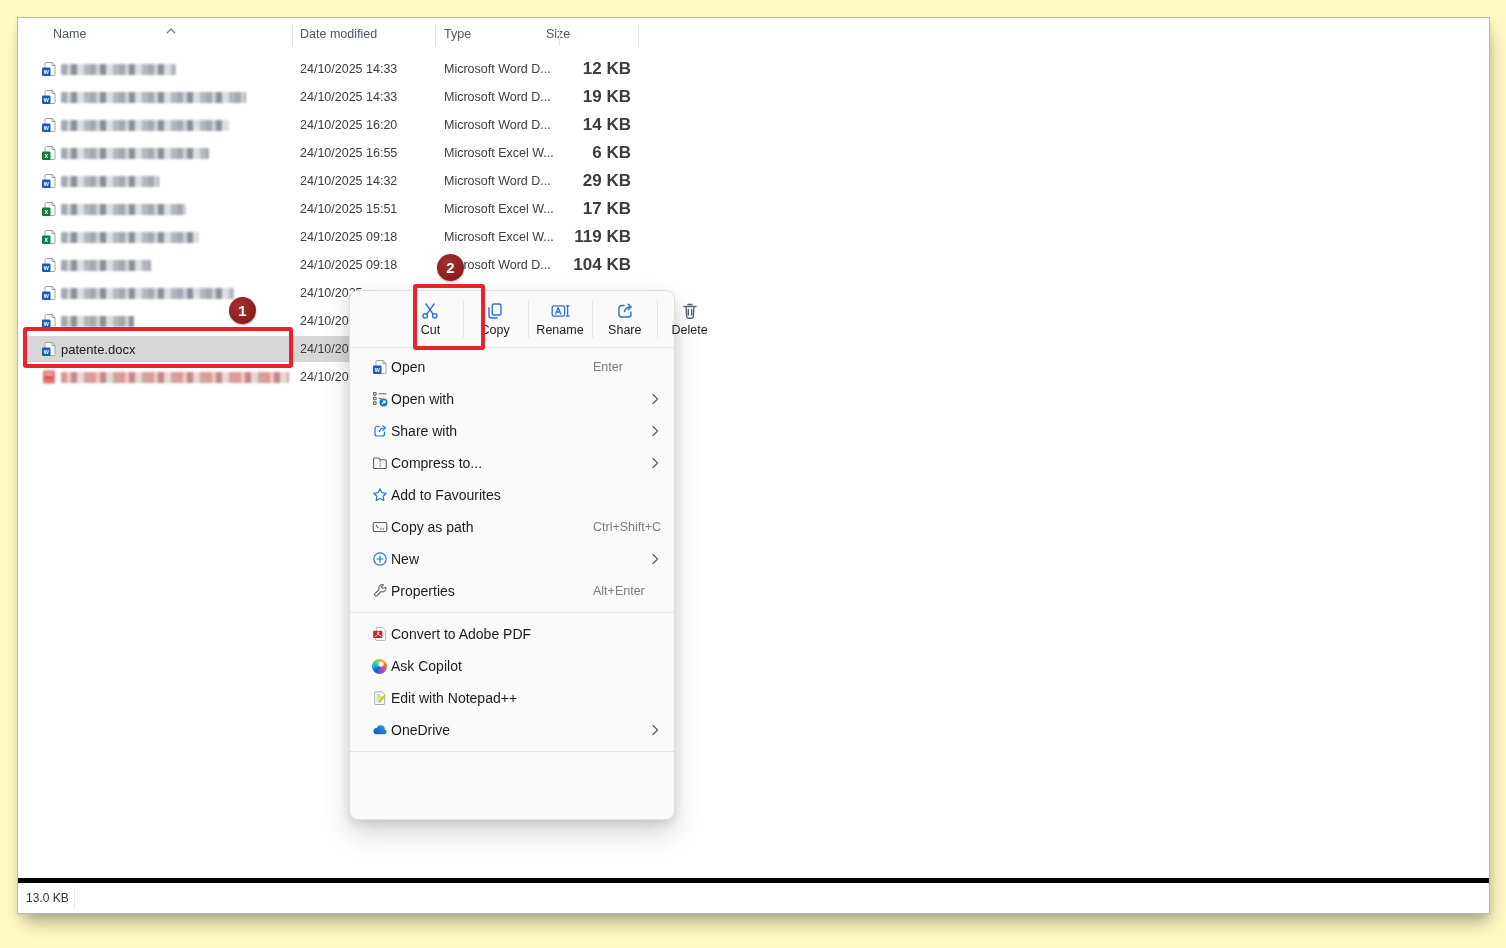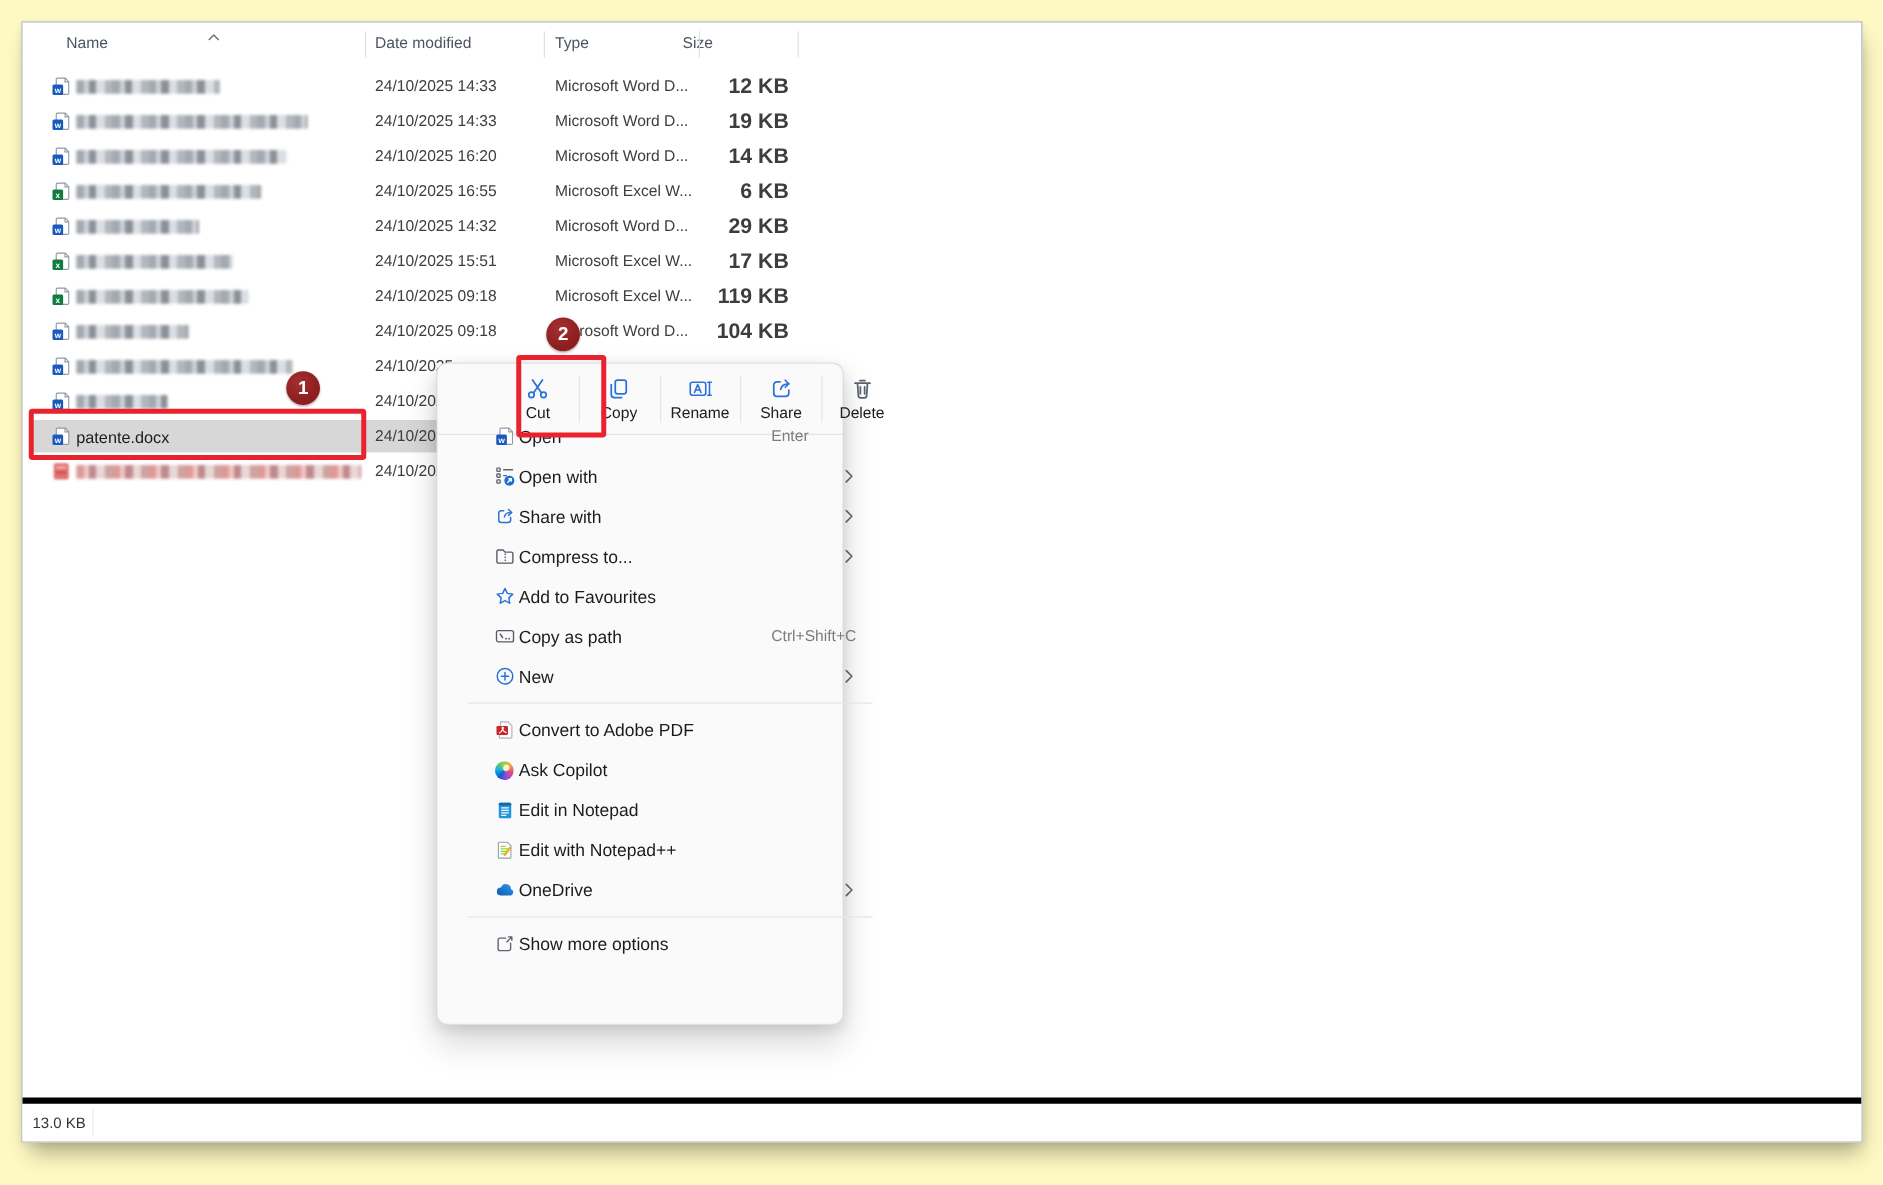--- a/index.html
+++ b/index.html
@@ -42,21 +42,21 @@
   .context-menu{position:absolute;left:349px;top:290px;width:324px;height:528px;background:#fafafa;
     border:1px solid rgba(0,0,0,.10);border-radius:9px;
     box-shadow:0 14px 28px rgba(0,0,0,.16),0 4px 10px rgba(0,0,0,.10);z-index:20;}
   .cm-toolbar{position:absolute;left:16px;top:0;width:100%;height:56px;display:flex;margin-left:32px;}
   .cm-tb-btn{flex:1;display:flex;flex-direction:column;align-items:center;justify-content:center;
     gap:3px;position:relative;cursor:default;}
   .cm-tb-btn + .cm-tb-btn::before{content:"";position:absolute;left:0;top:9px;width:1px;height:38px;background:#e6e6e6;}
   .cm-tb-label{font-size:12.5px;color:#1b1b1b;line-height:1;}
   .cm-tb-icon{height:20px;display:flex;align-items:center;}
   .cm-divider{position:absolute;left:0;width:100%;height:1px;background:#e5e5e5;}
-  .cm-items{position:absolute;left:0;top:42px;width:100%;margin-left:24px;}
+  .cm-items{position:absolute;left:0;top:60px;width:100%;}
   .cm-item{position:relative;height:32px;display:flex;align-items:center;}
   .cm-sep{height:11px;position:relative;}
   .cm-sep::after{content:"";position:absolute;left:0;top:5px;width:100%;height:1px;background:#e5e5e5;}
   .cm-icon{position:absolute;left:22px;width:16px;height:16px;display:flex;align-items:center;}
   .cm-label{position:absolute;left:41px;font-size:14px;color:#1b1b1b;white-space:nowrap;}
   .cm-shortcut{position:absolute;left:243px;font-size:12.5px;color:#7c7c7c;white-space:nowrap;}
   .cm-chevron{position:absolute;left:297px;top:8px;}
   .copilot-icon{display:inline-block;width:15px;height:15px;border-radius:50%;
     background:radial-gradient(circle at 60% 35%,rgba(255,255,255,.85) 0 14%,rgba(255,255,255,0) 24%),
     conic-gradient(from 220deg,#0a64c2,#12b3e8,#83d04a,#f5b02c,#e2526f,#9a45e8,#0a64c2);}
@@ -455,48 +455,47 @@
             </svg>
           </span>
     <span class="cm-label">New</span>
 
     <span class="cm-chevron">
       <svg width="16" height="16" viewBox="0 0 16 16">
               <path d="M6 3.5 10.5 8 6 12.5" fill="none" stroke="#5f5f5f" stroke-width="1.3" stroke-linecap="round" stroke-linejoin="round"></path>
             </svg>
     </span>
   </div>
+        <div class="cm-item">
+    <span class="cm-icon">
+            <svg viewBox="0 0 16 16" width="16" height="16">
+              <path d="M13.8 4.2a3.4 3.4 0 0 1-4.6 4.3L5 12.7a1.5 1.5 0 0 1-2.1-2.1l4.2-4.2a3.4 3.4 0 0 1 4.3-4.6L9.3 3.9l1.5 1.4 3-1.1z" fill="none" stroke="#5b6470" stroke-width="1.1" stroke-linejoin="round"></path>
+            </svg>
+          </span>
+    <span class="cm-label">Properties</span>
+    <span class="cm-shortcut">Alt+Enter</span>
+
+  </div>
         <div class="cm-sep"></div>
         <div class="cm-item">
     <span class="cm-icon">
             <svg viewBox="0 0 16 16" width="16" height="16">
               <path d="M4.5 1.5h6l3 3v9a1 1 0 0 1-1 1h-8a1 1 0 0 1-1-1z" fill="#fff" stroke="#aab2ba" stroke-width=".9"></path>
               <rect x="1.2" y="4.8" width="9.2" height="7.2" rx="1" fill="#c9252d"></rect>
               <path d="M3.1 10.6c1.6-.6 3.6-3 3.6-4.2 0-.7-.9-.8-1 0-.2 1.5 1.9 3.4 3.6 3.7" fill="none" stroke="#fff" stroke-width=".9"></path>
             </svg>
           </span>
     <span class="cm-label">Convert to Adobe PDF</span>
 
   </div>
         <div class="cm-item">
     <span class="cm-icon">
             <span class="copilot-icon"></span>
           </span>
     <span class="cm-label">Ask Copilot</span>
-
-  </div>
-        <div class="cm-item">
-    <span class="cm-icon">
-            <svg viewBox="0 0 16 16" width="16" height="16">
-              <rect x="3" y="2.2" width="10" height="12.3" rx="1.2" fill="#2196dd"></rect>
-              <rect x="3" y="2.2" width="10" height="2.2" rx="1" fill="#1565ab"></rect>
-              <path d="M5 6.2h6M5 8.2h6M5 10.2h6M5 12.2h4" stroke="#fff" stroke-width="1"></path>
-            </svg>
-          </span>
-    <span class="cm-label">Edit in Notepad</span>
 
   </div>
         <div class="cm-item">
     <span class="cm-icon">
             <svg viewBox="0 0 16 16" width="16" height="16">
               <path d="M3.5 1.8H10l2.7 2.7v9.2a.8.8 0 0 1-.8.8H3.5a.8.8 0 0 1-.8-.8V2.6a.8.8 0 0 1 .8-.8z" fill="#fff" stroke="#98a0a8" stroke-width=".9"></path>
               <path d="M4.5 5h4M4.5 7h6M4.5 9h6M4.5 11h3.5" stroke="#8fd13f" stroke-width="1"></path>
               <path d="M13 6.3 8.7 11.9l-1.5.7.4-1.7 4.3-5.5z" fill="#f4c20d" stroke="#c9a00a" stroke-width=".5"></path>
             </svg>
           </span>
@@ -517,32 +516,20 @@
           </span>
     <span class="cm-label">OneDrive</span>
 
     <span class="cm-chevron">
       <svg width="16" height="16" viewBox="0 0 16 16">
               <path d="M6 3.5 10.5 8 6 12.5" fill="none" stroke="#5f5f5f" stroke-width="1.3" stroke-linecap="round" stroke-linejoin="round"></path>
             </svg>
     </span>
   </div>
         <div class="cm-sep"></div>
-        <div class="cm-item">
-    <span class="cm-icon">
-            <svg viewBox="0 0 16 16" width="16" height="16">
-              <g fill="none" stroke="#5b6470" stroke-width="1.1" stroke-linecap="round" stroke-linejoin="round">
-                <path d="M8.5 3.5H4A1.5 1.5 0 0 0 2.5 5v7A1.5 1.5 0 0 0 4 13.5h7a1.5 1.5 0 0 0 1.5-1.5V7.5"></path>
-                <path d="M9.6 6.4l3.9-3.9M10.8 2.5h2.7v2.7"></path>
-              </g>
-            </svg>
-          </span>
-    <span class="cm-label">Show more options</span>
-
-  </div>
       </div>
   </div>
 
   <div class="ann-rect ann-rect-1"></div>
   <div class="ann-rect ann-rect-2"></div>
   <div class="ann-badge ann-badge-1">1</div>
   <div class="ann-badge ann-badge-2">2</div>
 
 </div>
 

